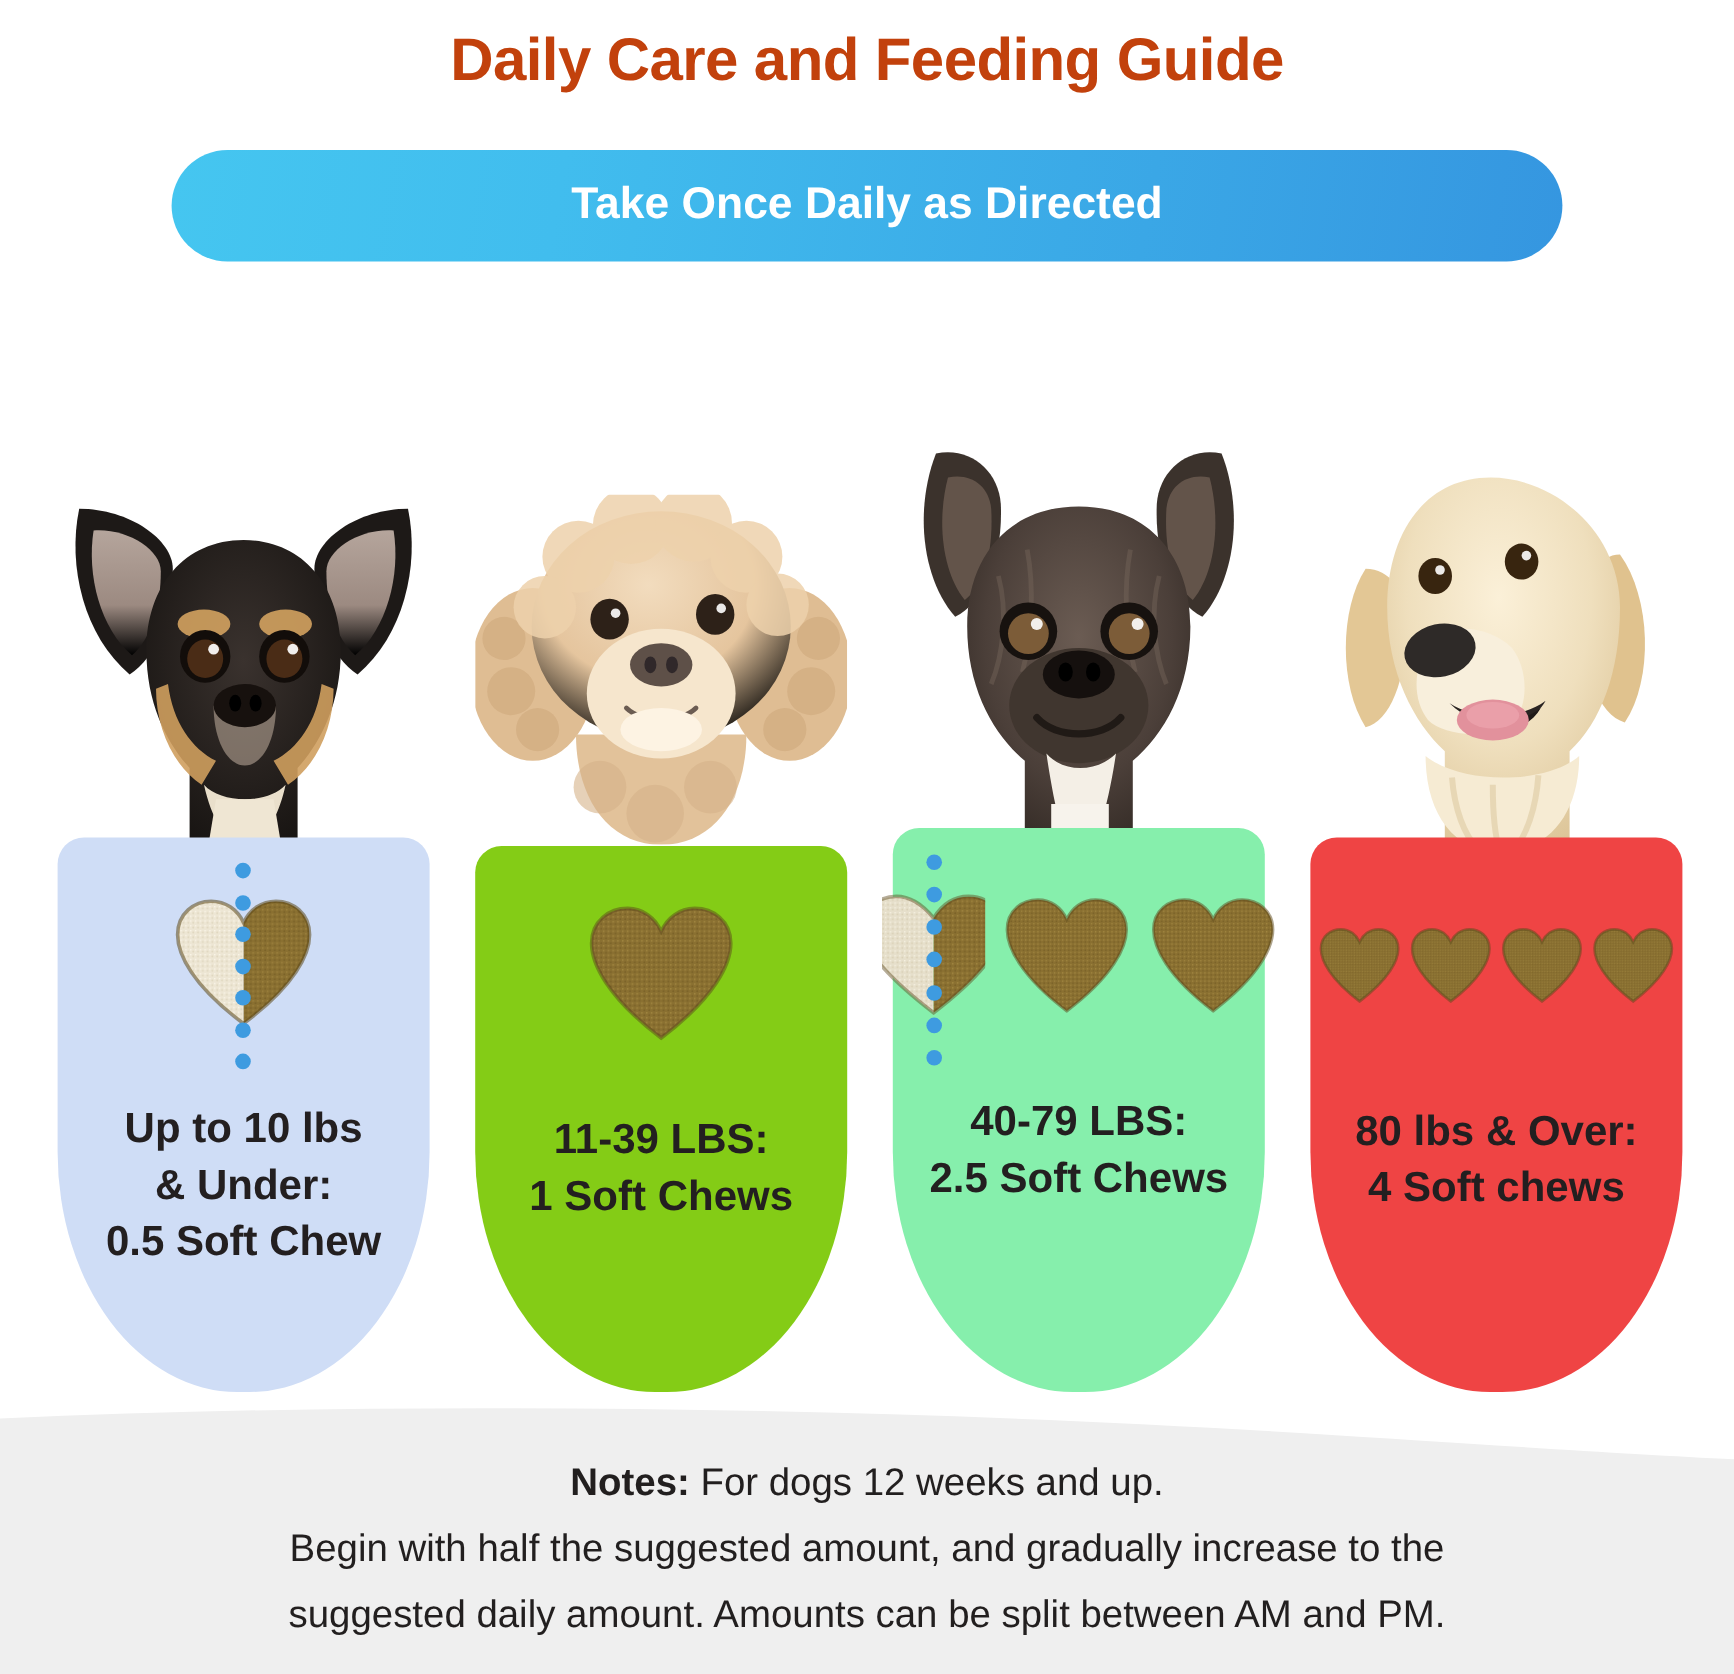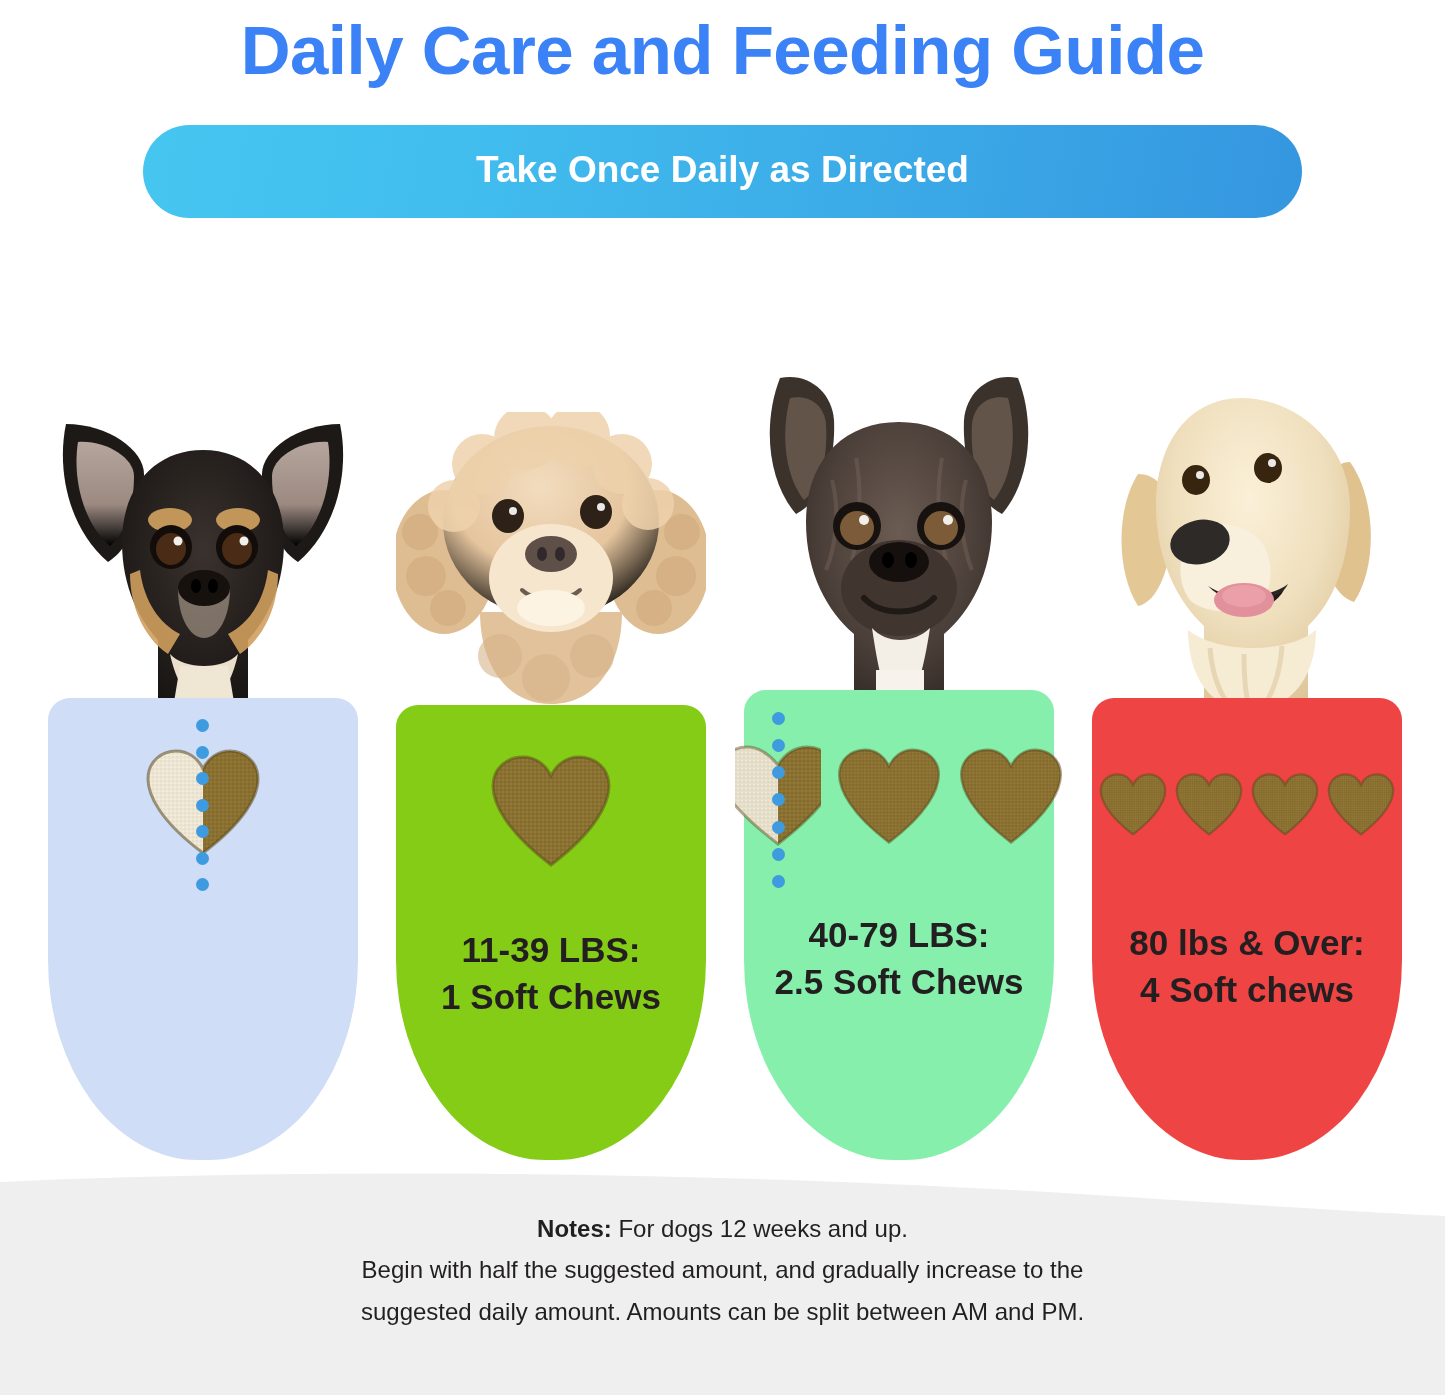--- a/index.html
+++ b/index.html
@@ -15,28 +15,28 @@
   #page {
     position: relative;
     width: 1445px;
     height: 1395px;
     background: #ffffff;
   }
 
   
   .title {
     position: absolute;
-    top: 12px;
+    top: 22px;
     left: 0;
     width: 100%;
     text-align: center;
-    font-size: 69px;
+    font-size: 50px;
     font-weight: bold;
     letter-spacing: -0.5px;
-    color: #3b82f6;
+    color: #c2410c;
     line-height: 1.12;
     white-space: nowrap;
   }
 
   .pill {
     position: absolute;
     top: 125px;
     left: 143px;
     width: 1159px;
     height: 93px;
@@ -161,21 +161,21 @@
     height: 235px;
     display: block;
   }
   .notes-text {
     position: absolute;
     left: 0;
     top: 48px;
     width: 1445px;
     text-align: center;
     z-index: 2;
-    font-size: 24px;
+    font-size: 32px;
     color: #221F1F;
     line-height: 1.72;
   }
   .notes-text b { font-weight: bold; }
   .notes-line { display: block; white-space: nowrap; }
 </style>
 </head>
 <body>
 
 <div id="page">
@@ -262,20 +262,23 @@
                 <i></i>
                   <i></i>
                   <i></i>
                   <i></i>
                   <i></i>
                   <i></i>
                   <i></i>
               </span>
             </span>
           </div>
+          <div class="card-label" style="top:220px;">Up to 10 lbs
+&amp; Under:
+0.5 Soft Chew</div>
         </div>
       </div>
     </div>
 
     <div class="card" style="left:396px; height:820px;">
       <div class="dog" style="top:72px; height:292px;">
         <svg viewBox="0 0 310 292" xmlns="http://www.w3.org/2000/svg">
           <defs>
             <radialGradient id="c2fur" cx="45%" cy="32%" r="75%">
               <stop offset="0%" stop-color="#f2dcbe"></stop>

